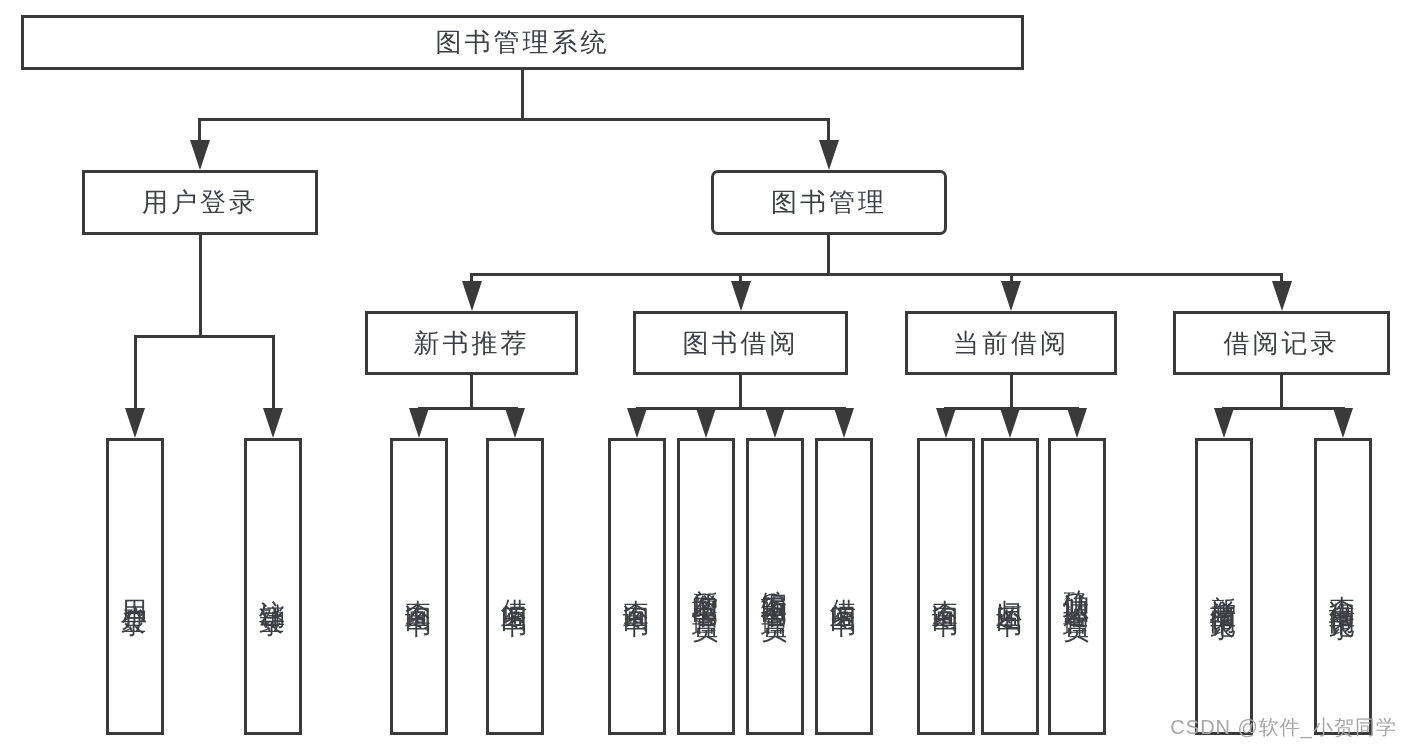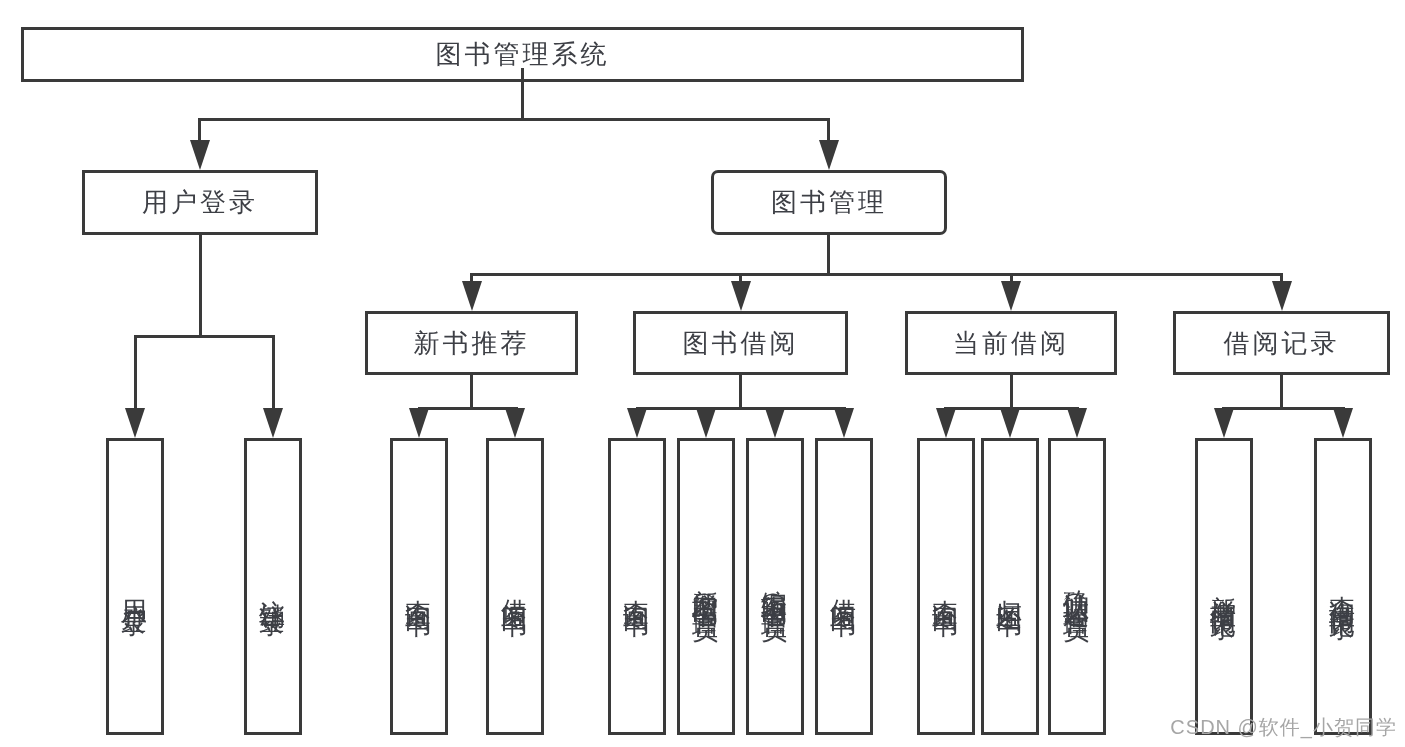--- a/index.html
+++ b/index.html
@@ -32,21 +32,21 @@
   .watermark{
     position:absolute;right:8px;top:714px;font-size:20px;letter-spacing:1px;
     color:var(--watermark);z-index:5;
   }
 </style>
 </head>
 <body>
 
 <div class="canvas">
 
-  <div class="box" style="left:21px;top:27px;width:1003px;height:55px;">图书管理系统</div>
+  <div class="box" style="left:21px;top:15px;width:1003px;height:55px;">图书管理系统</div>
 
   <div class="vline" style="left:521px;top:68px;height:53px;"></div>
   <div class="hline" style="left:198px;top:118px;width:632px;"></div>
   <div class="vline" style="left:198px;top:118px;height:34px;"></div>
   <div class="arrow" style="left:190px;top:140px;"></div>
   <div class="vline" style="left:827px;top:118px;height:34px;"></div>
   <div class="arrow" style="left:819px;top:140px;"></div>
 
   <div class="box" style="left:82px;top:170px;width:236px;height:65px;">用户登录</div>
   <div class="box" style="left:711px;top:170px;width:236px;height:65px;border-radius:7px;">图书管理</div>

